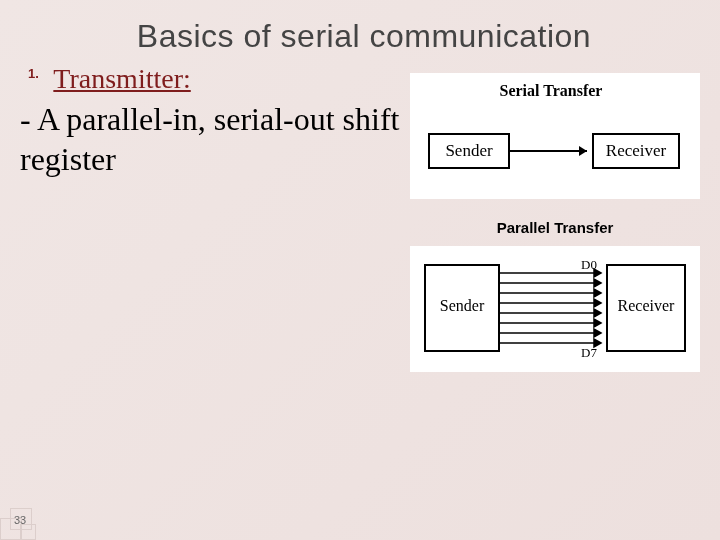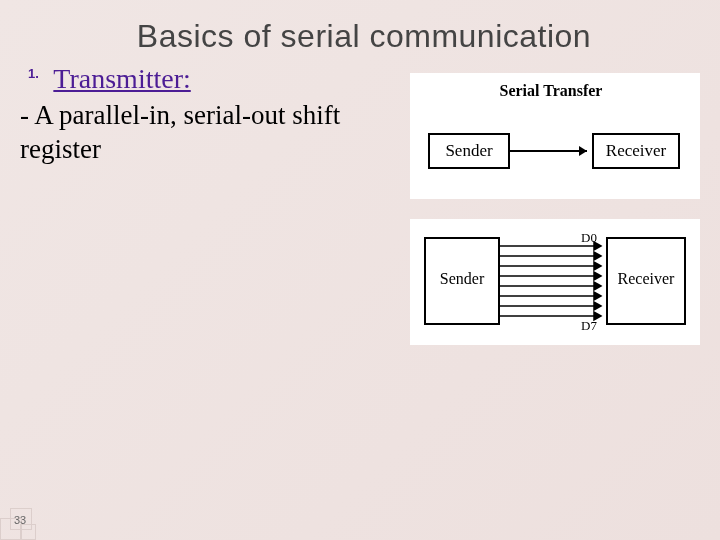--- a/index.html
+++ b/index.html
@@ -30,34 +30,34 @@
   }
   .right-col {
     width: 290px;
     padding-top: 10px;
   }
   .section {
     margin-bottom: 40px;
   }
   .section-head {
     font-size: 28px;
-    color: #4c1d95;
+    color: #7f1d1d;
     margin-bottom: 4px;
   }
   .num {
     font-size: 13px;
     vertical-align: super;
     font-weight: bold;
     font-family: Arial, sans-serif;
     margin-left: 8px;
     margin-right: 8px;
   }
   .underline { text-decoration: underline; }
   .section-body {
-    font-size: 27px;
+    font-size: 32px;
     color: #000;
     line-height: 1.25;
   }
   .diagram {
     background: #fff;
     border: 1px solid #fff;
     margin-bottom: 20px;
   }
   .parallel-label {
     font-family: Arial, sans-serif;
@@ -117,20 +117,21 @@
         <text x="140" y="22" text-anchor="middle" font-weight="bold" font-size="16">Serial Transfer</text>
         <rect x="18" y="60" width="80" height="34" fill="none" stroke="#000" stroke-width="2"></rect>
         <text x="58" y="82" text-anchor="middle" font-size="17">Sender</text>
         <rect x="182" y="60" width="86" height="34" fill="none" stroke="#000" stroke-width="2"></rect>
         <text x="225" y="82" text-anchor="middle" font-size="17">Receiver</text>
         <line x1="98" y1="77" x2="176" y2="77" stroke="#000" stroke-width="2"></line>
         <polygon points="176,77 168,72 168,82" fill="#000"></polygon>
       </svg>
     </div>
 
+    <div class="parallel-label">Parallel Transfer</div>
 
     <div class="diagram">
       <svg width="280" height="120" viewBox="0 0 280 120">
         <rect x="14" y="18" width="74" height="86" fill="none" stroke="#000" stroke-width="2"></rect>
         <text x="51" y="64" text-anchor="middle" font-size="16">Sender</text>
         <rect x="196" y="18" width="78" height="86" fill="none" stroke="#000" stroke-width="2"></rect>
         <text x="235" y="64" text-anchor="middle" font-size="16">Receiver</text>
         <g stroke="#000" stroke-width="1.5">
           <line x1="88" y1="26" x2="190" y2="26"></line>
             <polygon points="190,26 183,22 183,30" fill="#000"></polygon>

